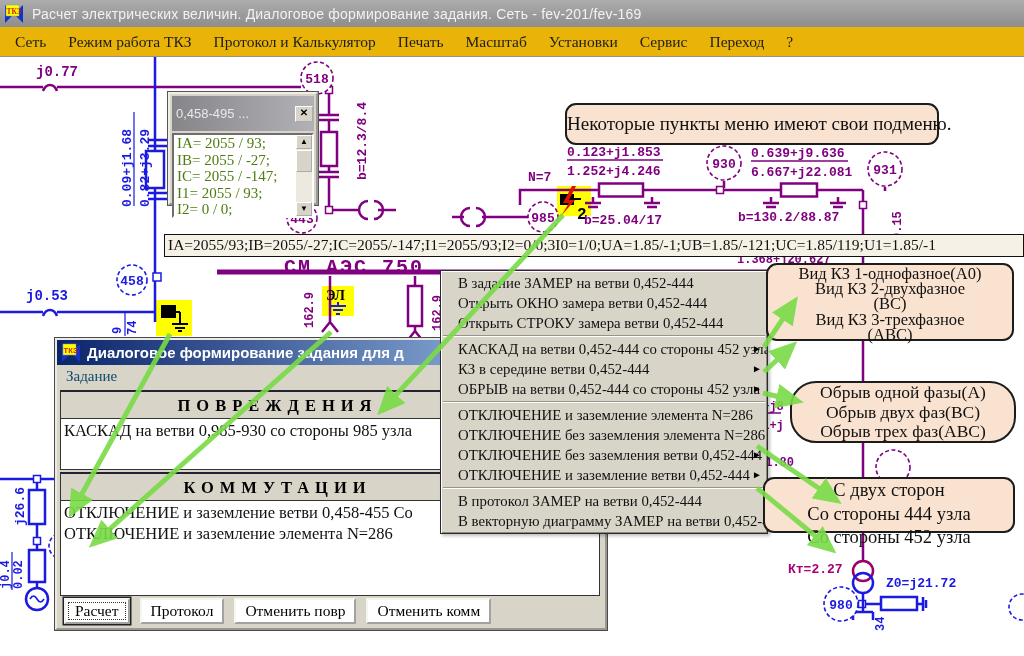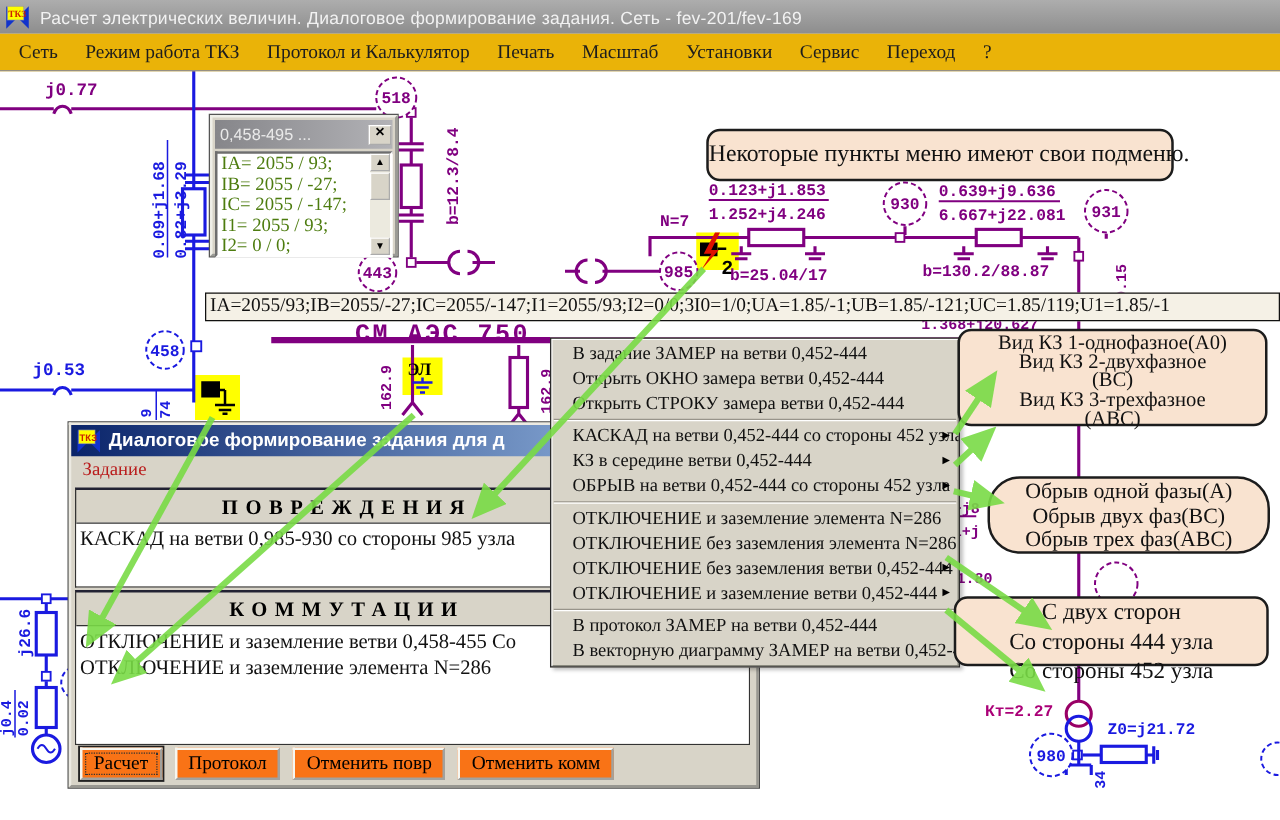--- a/index.html
+++ b/index.html
@@ -28,21 +28,21 @@
   
   .status-strip{position:absolute;left:164px;top:234px;width:860px;height:23px;z-index:2;
     background:#f5f1e6;border:1px solid #111;box-sizing:border-box;
     font-size:15.5px;line-height:20px;white-space:nowrap;overflow:hidden;
     padding-left:3px;color:#111;}
 
   
   .mwin{position:absolute;left:168px;top:92px;width:150px;height:113px;z-index:3;
     background:#d8d4c8;border:2px outset #efefe8;box-shadow:0 0 0 1px #555;
     box-sizing:border-box;padding:2px;}
-  .mwin-title{height:23px;background:linear-gradient(90deg,#86868a,#b2b2b6);
+  .mwin-title{height:35px;background:linear-gradient(90deg,#86868a,#b2b2b6);
     display:flex;align-items:center;color:#e9e9e9;
     font-family:"Liberation Sans",sans-serif;font-size:13px;padding-left:4px;}
   .mwin-title .mtext{flex:1;white-space:nowrap;overflow:hidden;}
   .m-close{width:16px;height:14px;background:#d8d4c8;border:1px outset #fff;
     font-size:10px;line-height:12px;text-align:center;color:#000;font-weight:bold;
     font-family:"Liberation Sans",sans-serif;margin-right:1px;}
   .m-list{position:relative;margin-top:2px;height:85px;background:#fff;
     border:2px solid;border-color:#6e6e6e #fff #fff #6e6e6e;box-sizing:border-box;
     overflow:hidden;padding-left:3px;}
   .m-row{font-size:15px;line-height:16.5px;white-space:nowrap;color:#4d7c0f;}
@@ -56,36 +56,36 @@
 
   
   .dialog{position:absolute;left:55px;top:338px;width:552px;height:292px;z-index:4;
     background:#d8d4c8;border:2px outset #eceae2;box-shadow:0 0 0 1px #4a4a4a;
     box-sizing:border-box;}
   .dlg-title{position:absolute;left:0;top:0;right:0;height:25px;
     background:linear-gradient(90deg,#0a246a,#a6caf0);display:flex;align-items:center;
     gap:5px;padding-left:3px;color:#fff;font-family:"Liberation Sans",sans-serif;
     font-size:15px;font-weight:bold;white-space:nowrap;overflow:hidden;}
   .dlg-menu{position:absolute;left:0;top:25px;right:0;height:22px;font-size:15px;
-    padding-left:9px;color:#b91c1c;line-height:22px;}
+    padding-left:9px;color:#0c4a6e;line-height:22px;}
   .dlg-group{position:absolute;left:3px;width:540px;border:1px solid #333;
     border-top:2px solid #223;box-sizing:border-box;}
   .grp-damage{top:50px;height:80px;}
   .grp-comm{top:132px;height:124px;}
   .dlg-header{height:26px;text-align:center;font-weight:bold;font-size:16.5px;
     letter-spacing:6px;line-height:27px;color:#000;padding-right:105px;
     white-space:nowrap;overflow:hidden;}
   .dlg-list{position:absolute;left:0;right:0;bottom:0;background:#fff;
     border-top:1px solid #333;overflow:hidden;padding:1px 0 0 3px;}
   .grp-damage .dlg-list{top:26px;}
   .grp-comm .dlg-list{top:26px;}
   .list-row{font-size:16.5px;line-height:21px;white-space:nowrap;color:#111;}
   .dlg-buttons{position:absolute;left:7px;top:258px;display:flex;gap:10px;}
   .dlg-buttons button{font-family:"Liberation Serif",serif;font-size:15.5px;
-    background:#f97316;border:2px outset #f6f6f0;padding:2px 9px;color:#000;
+    background:#ffffff;border:2px outset #f6f6f0;padding:2px 9px;color:#000;
     white-space:nowrap;}
   .btn-default{box-shadow:0 0 0 1.5px #222;outline:1px dotted #333;outline-offset:-5px;}
 
   
   .context-menu{position:absolute;left:440px;top:270px;width:328px;height:264px;z-index:5;
     background:#d8d4c8;border:1px solid #2a2a2a;
     box-shadow:inset 1px 1px 0 #fff,inset -1px -1px 0 #8a8a7e,2px 2px 3px rgba(0,0,0,.25);
     box-sizing:border-box;padding:2px 0;overflow:hidden;}
   .cm-item{position:relative;height:20px;line-height:20px;padding-left:17px;
     font-size:14.8px;color:#111;white-space:nowrap;overflow:hidden;}

